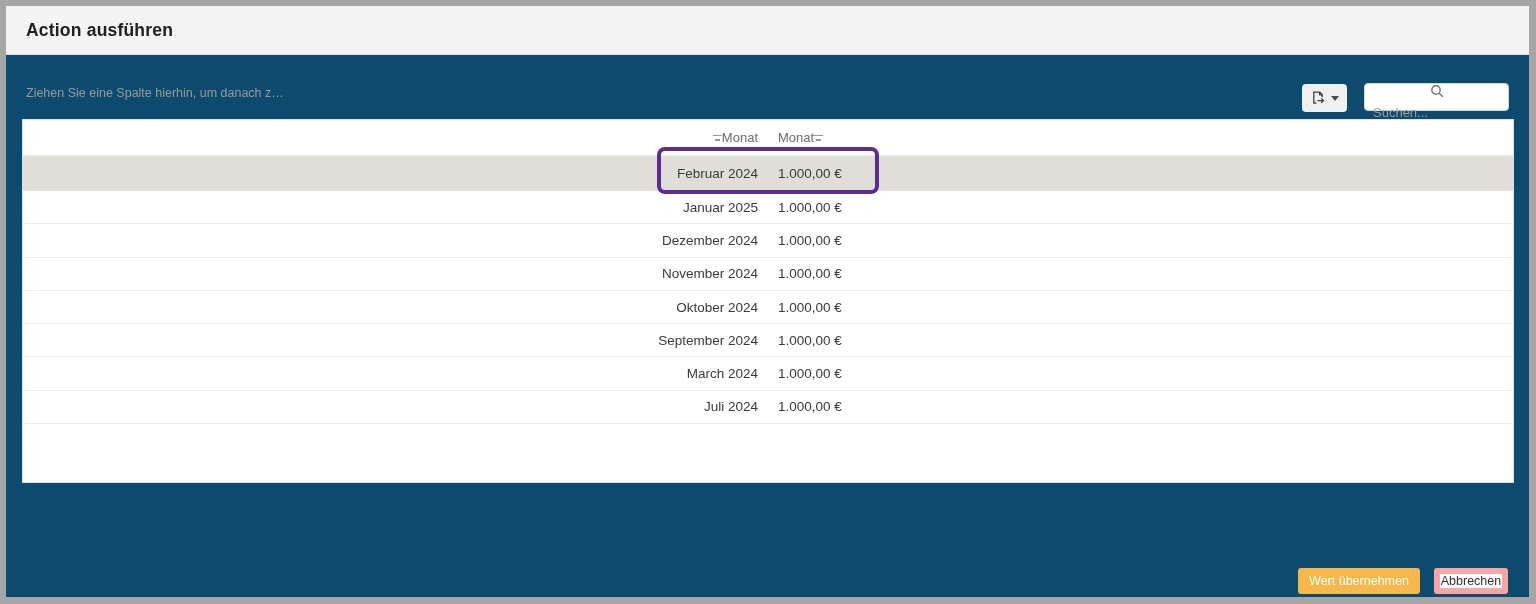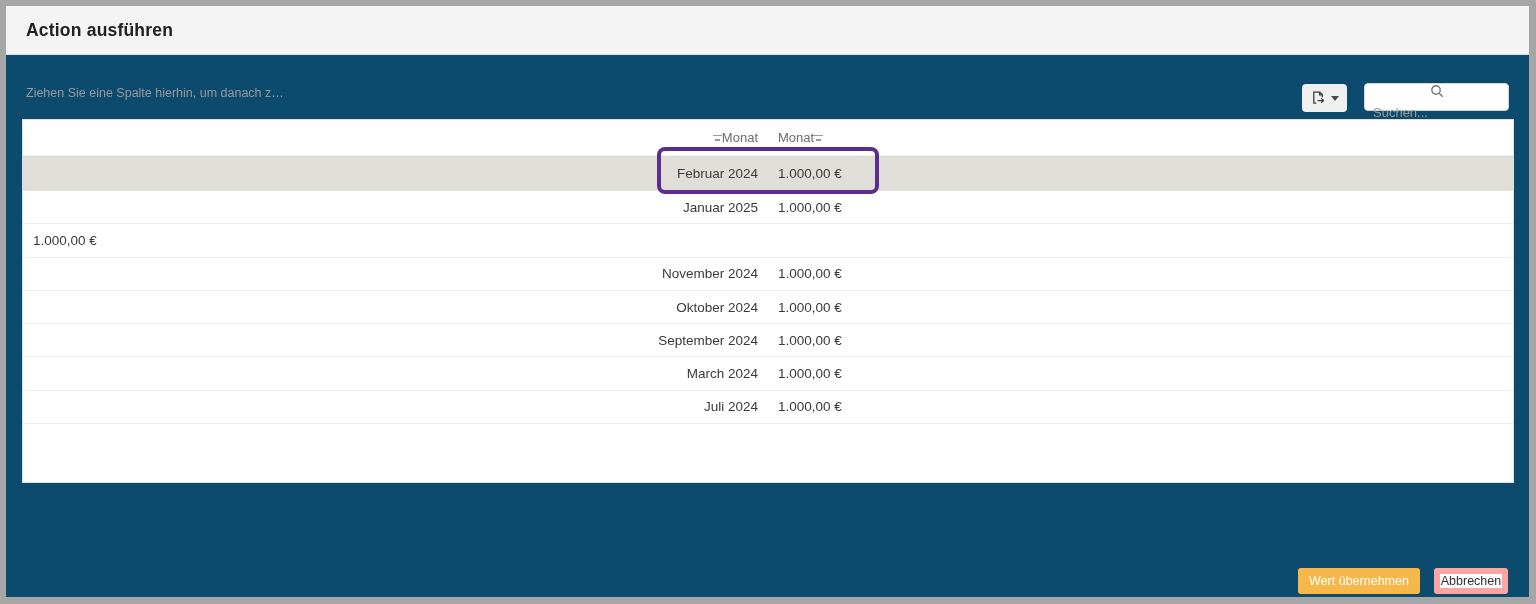--- a/index.html
+++ b/index.html
@@ -148,20 +148,21 @@
       <div id="grid-body">
           <div class="grid-row selected">
     <div class="cell monat">Februar 2024</div>
     <div class="cell betrag">1.000,00 €</div>
   </div>
           <div class="grid-row">
     <div class="cell monat">Januar 2025</div>
     <div class="cell betrag">1.000,00 €</div>
   </div>
           <div class="grid-row">
+    <div class="cell monat">Dezember 2024</div>
     <div class="cell betrag">1.000,00 €</div>
   </div>
           <div class="grid-row">
     <div class="cell monat">November 2024</div>
     <div class="cell betrag">1.000,00 €</div>
   </div>
           <div class="grid-row">
     <div class="cell monat">Oktober 2024</div>
     <div class="cell betrag">1.000,00 €</div>
   </div>

